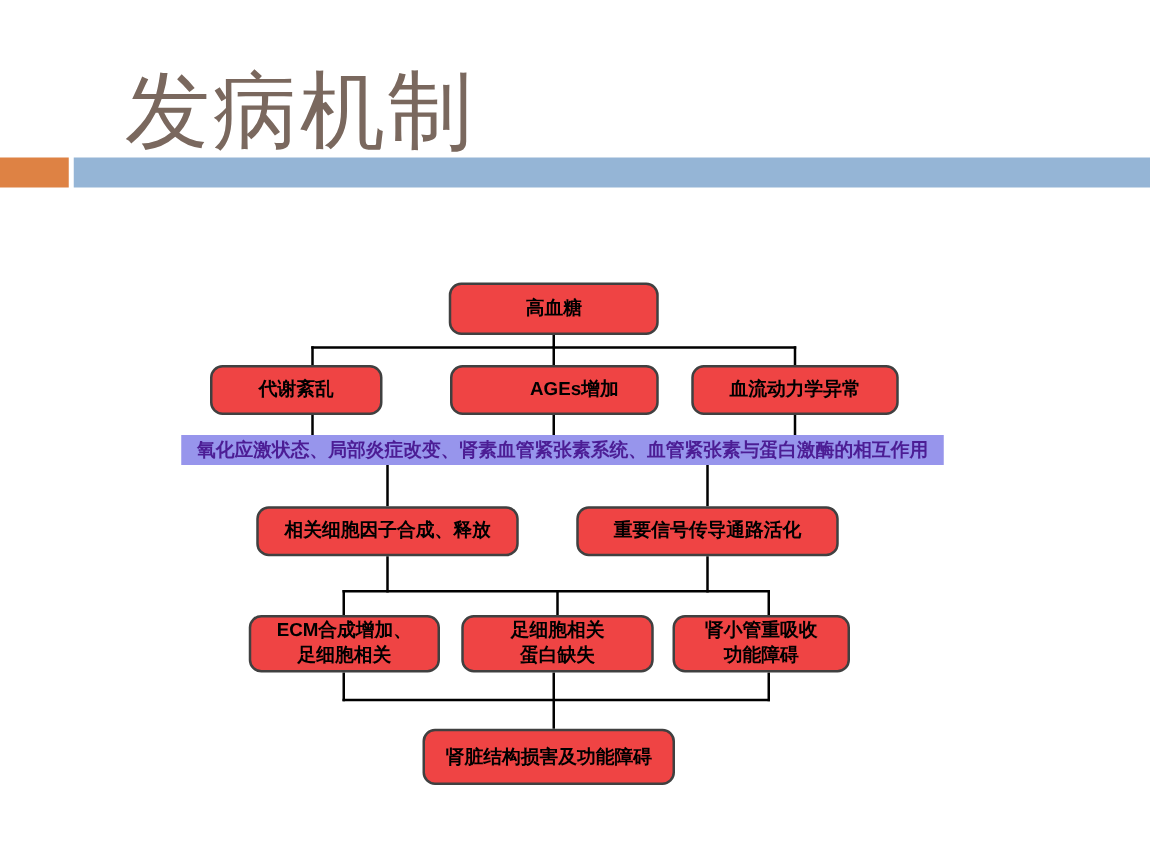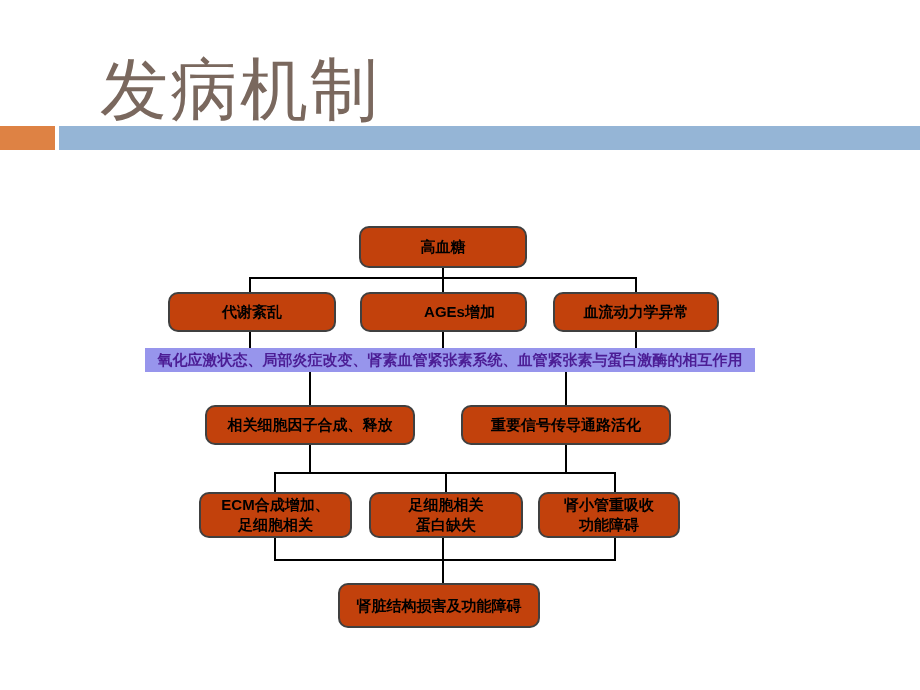--- a/index.html
+++ b/index.html
@@ -23,21 +23,21 @@
   }
   .bar { position: absolute; top: 126px; height: 24px; }
   .bar-orange { left: 0; width: 55px; background: #DE8244; }
   .bar-blue { left: 59px; width: 861px; background: #95B5D6; }
 
   .line { position: absolute; background: #000000; }
 
   .node {
     position: absolute;
     box-sizing: border-box;
-    background: #c2410c;
+    background: #ef4444;
     border: 2px solid #404040;
     border-radius: 10px;
     display: flex;
     align-items: center;
     justify-content: center;
     text-align: center;
     font-size: 15px;
     font-weight: bold;
     color: #000000;
     line-height: 20px;
@@ -88,21 +88,21 @@
   <div class="line" style="left:445px; top:472px; width:2px; height:20px;"></div>
   <div class="line" style="left:614px; top:472px; width:2px; height:20px;"></div>
 
   <div class="line" style="left:274px; top:538px; width:2px; height:23px;"></div>
   <div class="line" style="left:614px; top:538px; width:2px; height:23px;"></div>
   <div class="line" style="left:274px; top:559px; width:342px; height:2px;"></div>
   <div class="line" style="left:442px; top:538px; width:2px; height:45px;"></div>
 
   <div class="node" style="left:359px; top:226px; width:168px; height:42px;">高血糖</div>
 
-  <div class="node" style="left:168px; top:292px; width:168px; height:40px;">代谢紊乱</div>
+  <div class="node" style="left:168px; top:292px; width:138px; height:40px;">代谢紊乱</div>
   <div class="node" style="left:360px; top:292px; width:167px; height:40px;padding-left:32px;">AGEs增加</div>
   <div class="node" style="left:553px; top:292px; width:166px; height:40px;">血流动力学异常</div>
 
   <div class="banner" style="left:145px; top:348px; width:610px; height:24px;">氧化应激状态、局部炎症改变、肾素血管紧张素系统、血管紧张素与蛋白激酶的相互作用</div>
 
   <div class="node" style="left:461px; top:405px; width:210px; height:40px;">重要信号传导通路活化</div>
   <div class="node" style="left:205px; top:405px; width:210px; height:40px;">相关细胞因子合成、释放</div>
 
   <div class="node" style="left:199px; top:492px; width:153px; height:46px;">ECM合成增加、
 足细胞相关</div>

